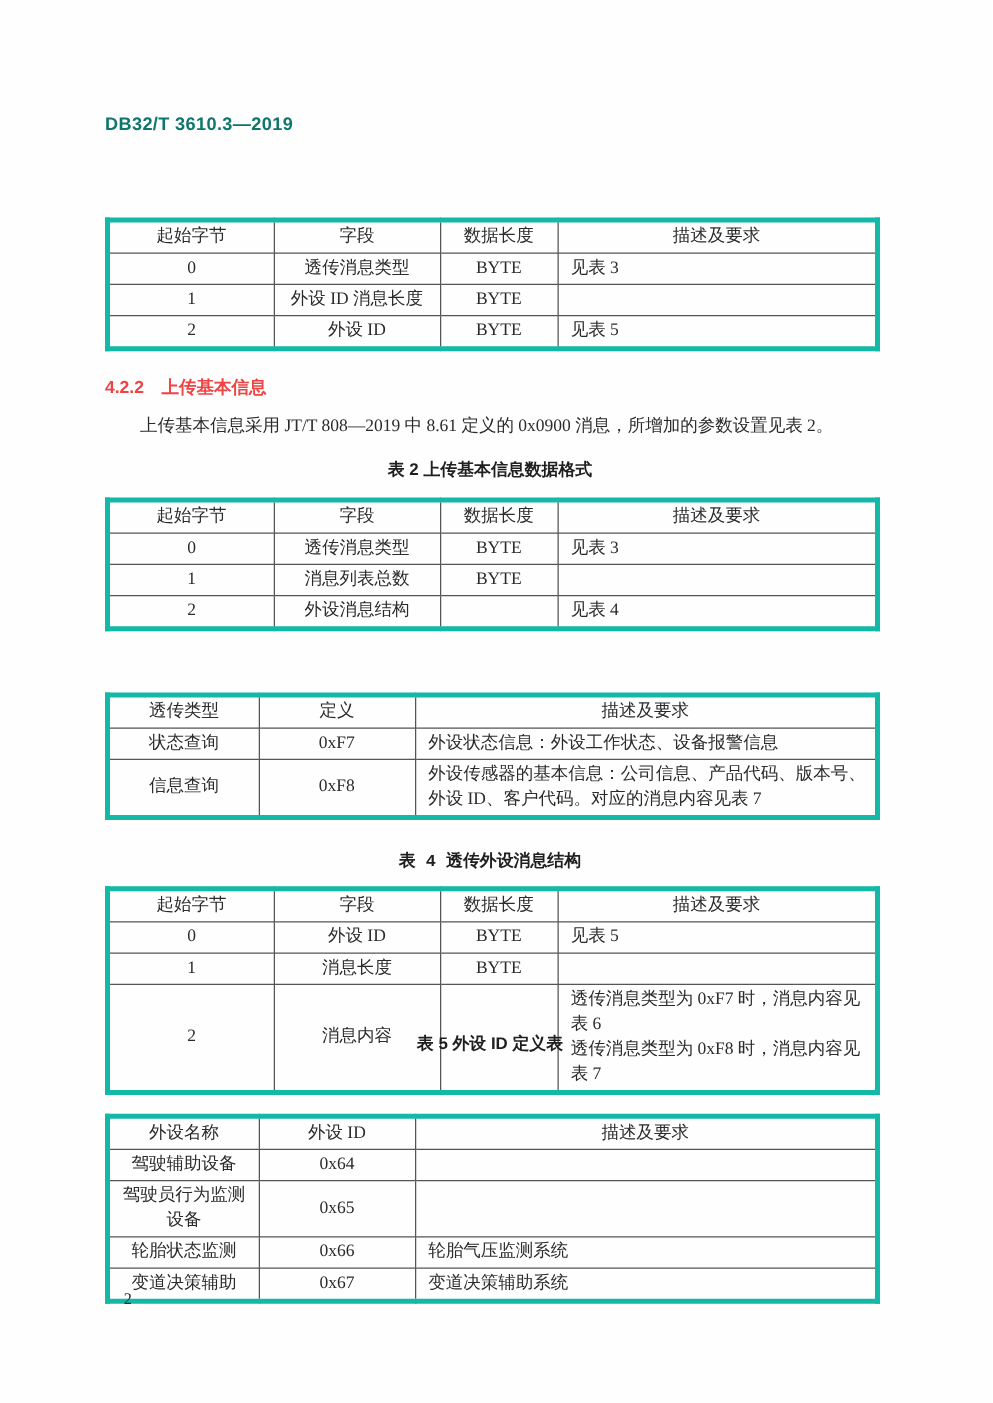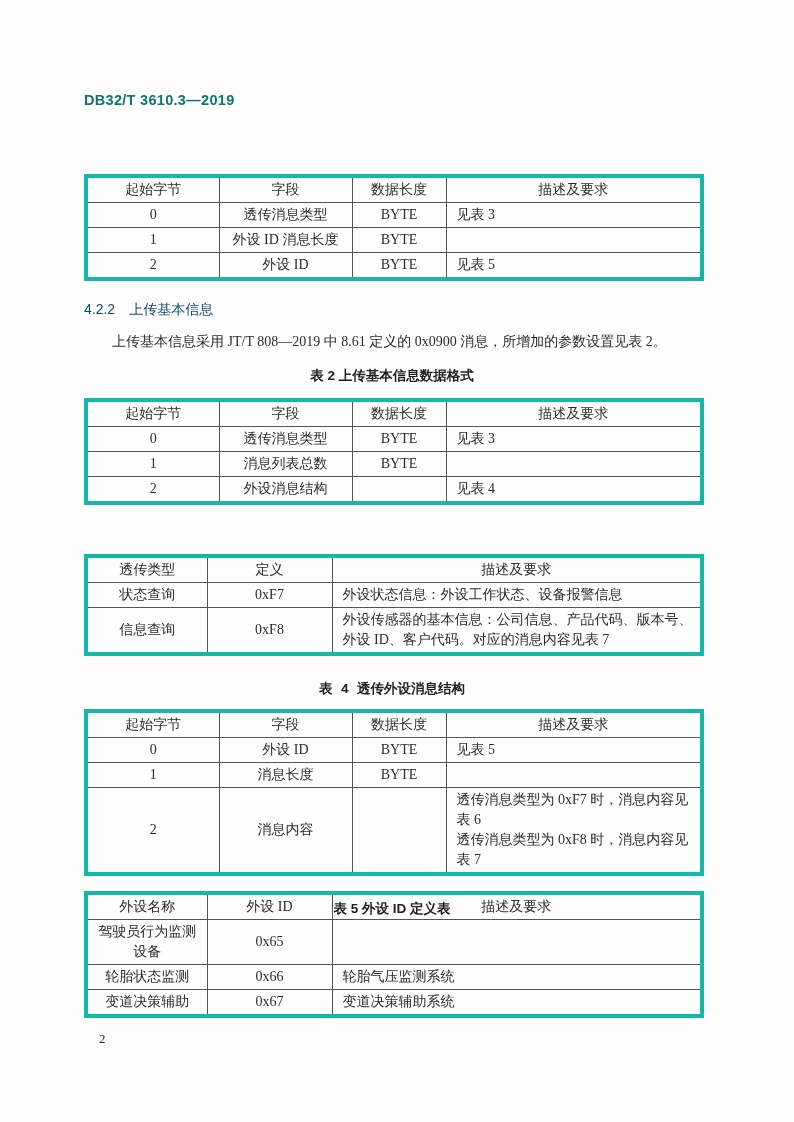--- a/index.html
+++ b/index.html
@@ -31,21 +31,21 @@
     text-align: center;
     font-family: "Liberation Sans", "DejaVu Sans", sans-serif;
     font-weight: bold;
     font-size: 13.5px;
     color: #1f1f1f;
   }
   .cap1 { top: 142px; }
   .cap2 { top: 367px; }
   .cap3 { top: 522px; }
   .cap4 { top: 680px; font-family: Liberation Mono, monospace; }
-  .cap5 { top: 900px; }
+  .cap5 { top: 826px; }
   .tbl {
     position: absolute;
     left: 84px;
     width: 616px;
     border-collapse: collapse;
     table-layout: fixed;
     font-size: 14px;
     border: 4px solid #14b8a6;
   }
   .tbl1 { top: 174px; }
@@ -63,23 +63,23 @@
     white-space: pre-line;
     color: #2b2b2b;
     overflow: hidden;
   }
   .tbl td:last-child { text-align: left; padding-left: 10px; }
   .section-heading {
     position: absolute;
     left: 84px;
     top: 301px;
     font-family: "Liberation Sans", "DejaVu Sans", sans-serif;
-    font-weight: normal;
+    font-weight: bold;
     font-size: 14px;
-    color: #0c4a6e;
+    color: #ef4444;
   }
   .section-heading .sec-num { margin-right: 14px; }
   .paragraph {
     position: absolute;
     left: 84px;
     top: 331px;
     width: 640px;
     font-size: 14px;
     text-indent: 28px;
     line-height: 22px;
@@ -253,20 +253,25 @@
       </colgroup>
     <thead>
         <tr>
           <th>外设名称</th>
           <th>外设 ID</th>
           <th>描述及要求</th>
         </tr>
       </thead>
     <tbody>
         <tr>
+          <td>驾驶辅助设备</td>
+          <td>0x64</td>
+          <td></td>
+        </tr>
+        <tr>
           <td>驾驶员行为监测设备</td>
           <td>0x65</td>
           <td></td>
         </tr>
         <tr>
           <td>轮胎状态监测</td>
           <td>0x66</td>
           <td>轮胎气压监测系统</td>
         </tr>
         <tr>

